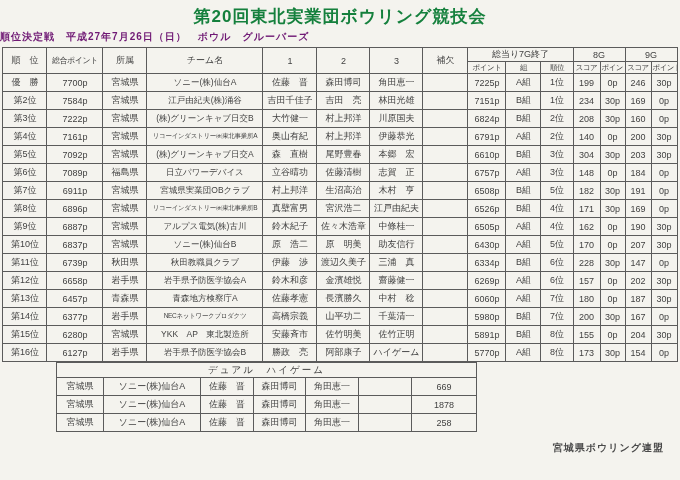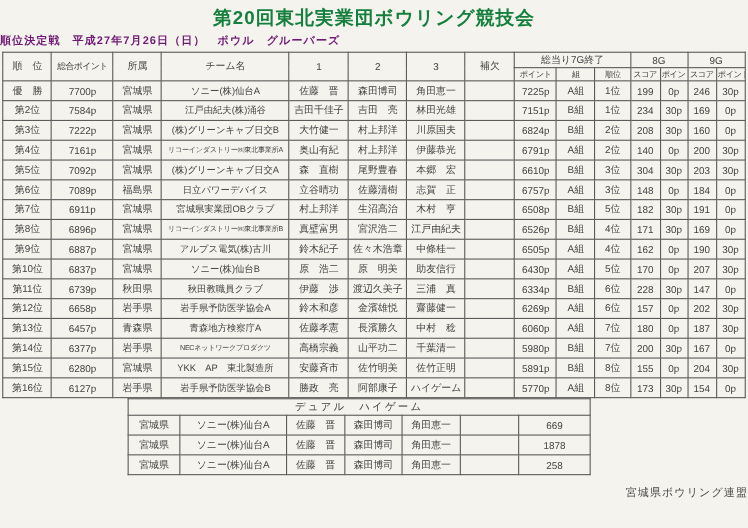--- a/index.html
+++ b/index.html
@@ -29,27 +29,27 @@
     overflow:hidden;
     white-space:nowrap;
     color:#424242;
   }
   .results thead th{height:11px;font-size:9px;}
   .results thead tr.sub th{font-size:7.5px;letter-spacing:-0.5px;}
   .results thead th.hsm{font-size:8px;letter-spacing:-0.5px;}
   .results tbody td{height:17px;font-size:9px;}
   .results tbody td.teamcell{font-size:8.5px;}
   .results tbody td.sm{font-size:6.5px;letter-spacing:-0.3px;}
-  .awards{table-layout:fixed;width:420px;margin:0 0 0 116px;}
+  .awards{table-layout:fixed;width:420px;margin:0 0 0 56px;}
   .awards td{font-size:9px;}
   .awards td.award-title{height:14px;font-size:9.5px;letter-spacing:2px;}
   .awards tr.data td{height:17px;}
   .footer{
-    position:absolute;right:0;top:436px;
-    font-size:10px;color:#4a4a4a;letter-spacing:1px;
+    position:absolute;right:16px;top:436px;
+    font-size:10px;color:#4a4a4a;letter-spacing:1px;font-weight:bold;
   }
 </style>
 </head>
 <body>
 
 <div class="sheet">
 
   <div class="title">第20回東北実業団ボウリング競技会</div>
   <div class="subtitle">順位決定戦　平成27年7月26日（日）　ボウル　グルーバーズ</div>
 

